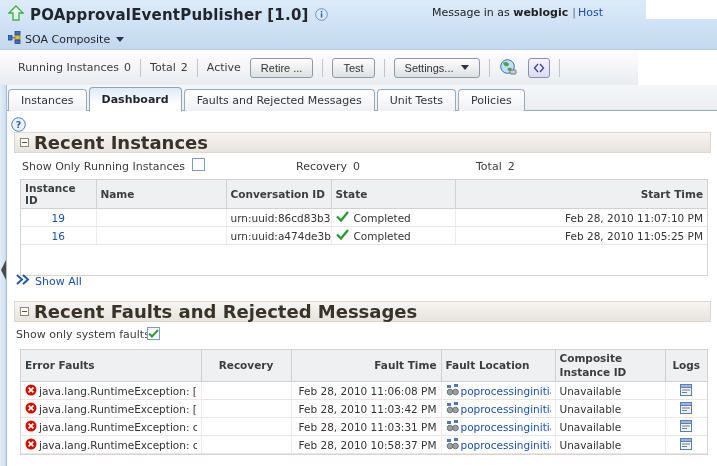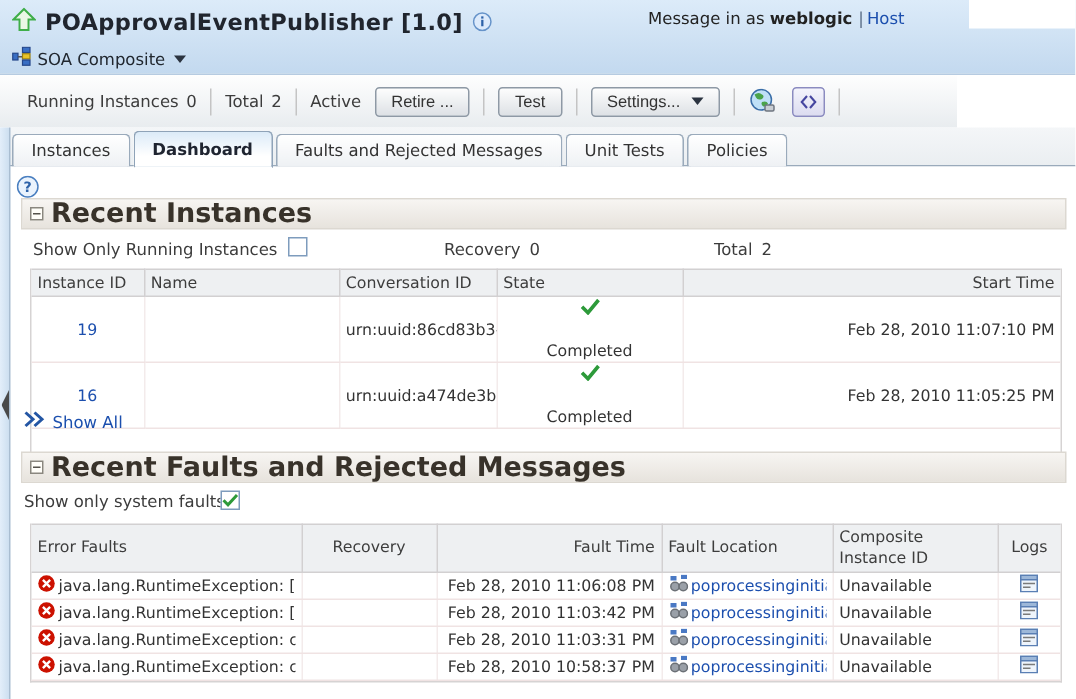--- a/index.html
+++ b/index.html
@@ -66,32 +66,32 @@
   .collapse-box::after { content:""; position:absolute; left:1px; right:1px; top:3px; height:1px; background:#55524b; }
 
   .checkbox { width:13px; height:13px; border:1px solid #7e9cbd; background:#fff; display:inline-flex;
     align-items:center; justify-content:center; cursor:pointer; }
   .checkbox svg { display:none; }
   .checkbox.checked svg { display:block; }
 
   
   .table-frame { margin-left:6px; width:688px; border:1px solid #d6d3d3; border-top:none; }
   table { border-collapse:collapse; table-layout:fixed; width:686px; font-size:10.5px; }
-  th { font-weight:normal; text-align:left; color:#3d3d3d; background:#eef0f2;
+  th { font-weight:bold; text-align:left; color:#3d3d3d; background:#eef0f2;
     border:1px solid #d2d0d1; border-left:none; padding:2px 4px; height:18px; }
   th:last-child { border-right:none; }
   td { padding:1px 4px; height:18px; border-bottom:1px solid #f0e3e3; border-right:1px solid #f3ebeb;
     overflow:hidden; white-space:nowrap; }
   td:last-child { border-right:none; }
   tr.filler td { height:30px; border-bottom:none; border-right:none; }
   .cell-right { text-align:right; }
   .cell-center { text-align:center; }
   th.th-right { text-align:right; }
   th.th-center { text-align:center; }
-  .state-cell { display:flex; align-items:center; gap:15px;flex-direction:column; }
+  .state-cell { display:flex; align-items:center; gap:5px; }
   .icon-text { display:flex; align-items:center; gap:2px; overflow:hidden; }
 
   .controls-row { position:relative; height:26px; }
   .ctrl-label { position:absolute; left:8px; top:7px; color:#3c3c3c; }
   .running-group { position:absolute; left:282px; top:7px; }
   .total-group { position:absolute; left:462px; top:7px; }
   .running-group .val, .total-group .val { margin-left:6px; }
 
   .show-all { position:absolute; left:15px; top:163px; display:flex; align-items:center; gap:5px; cursor:pointer;text-align:center; }
 

